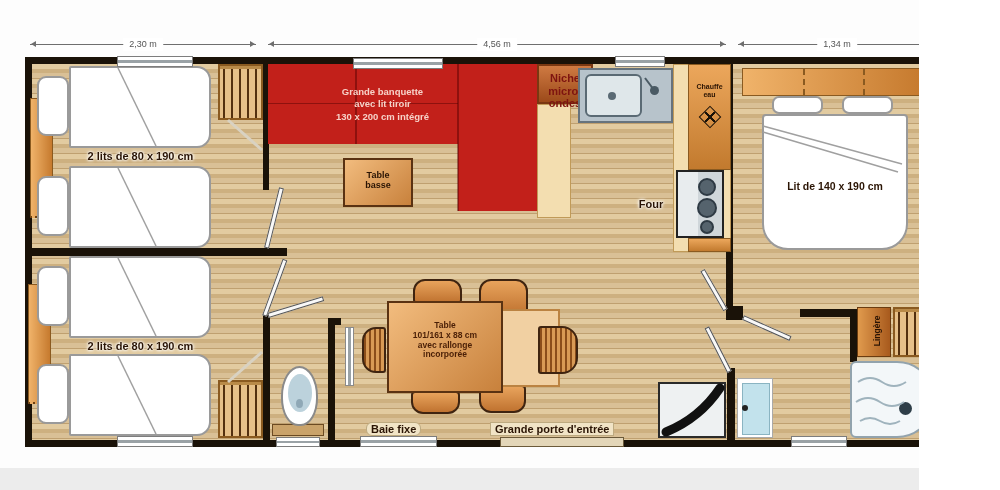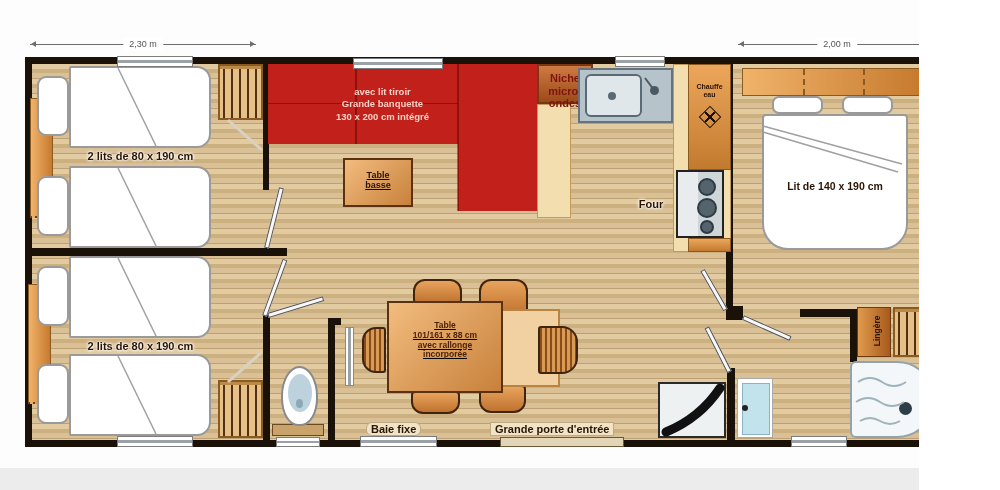--- a/index.html
+++ b/index.html
@@ -23,21 +23,21 @@
   
   .lbl{color:#2a1404;font-weight:bold;text-align:center;line-height:1.15;
        text-shadow:0 0 2px #fff,0 0 3px #fff,0 0 4px #fff;}
   .tag{background:#f1e4c6;border:1px solid #bdaa80;color:#2a1404;font-weight:bold;
        text-align:center;padding:0 4px;}
   
   .sofa{background:#c2201a;}
   .seam{background:rgba(80,0,0,.45);}
   .sofa-label{color:#f7d2c8;font-weight:bold;text-align:center;font-size:9.5px;line-height:1.3;text-shadow:none;}
   
-  .orangebox{background:linear-gradient(135deg,#f2bc7e,#c8813c);border:2px solid #5a3212;text-decoration:underline;}
+  .orangebox{background:linear-gradient(135deg,#f2bc7e,#c8813c);border:2px solid #5a3212;}
   .cream{background:#f3deb0;border:1px solid #c09a58;}
   .chair{background:linear-gradient(180deg,#e8a35c,#c07330);border:2px solid #3f2410;}
   .chair.top{border-radius:12px 12px 4px 4px;}
   .chair.bot{border-radius:4px 4px 12px 12px;}
   .barrel{background:repeating-linear-gradient(90deg,#8a4d1a 0 2px,#d89a55 2px 5px);border:2px solid #3f2410;}
   .leaf{background:#f8f8f8;border:1px solid #555;}
   .dim{position:absolute;height:12px;}
   .dim .dl{position:absolute;left:2px;right:2px;top:6px;border-top:1.2px solid #6e6e6e;}
   .dim::before{content:'';position:absolute;left:0;top:3px;border:3px solid transparent;border-right:5px solid #6e6e6e;}
   .dim::after{content:'';position:absolute;right:0;top:3px;border:3px solid transparent;border-left:5px solid #6e6e6e;}
@@ -47,23 +47,27 @@
 </style>
 </head>
 <body>
 
 <div class="stage">
 
   <div class="dim" style="left:28px;top:38px;width:230px;">
     <i class="dl"></i>
       <span>2,30 m</span>
   </div>
+  <div class="dim" style="left:266px;top:38px;width:462px;">
+    <i class="dl"></i>
+      <span>4,56 m</span>
+  </div>
   <div class="dim" style="left:736px;top:38px;width:202px;">
     <i class="dl"></i>
-      <span>2,00 m</span>
+      <span>1,34 m</span>
   </div>
 
   <div class="abs plan"></div>
 
   <div class="abs wall" style="left:25px;top:248px;width:262px;height:8px;"></div>
   <div class="abs wall" style="left:263px;top:64px;width:6px;height:126px;"></div>
   <div class="abs wall" style="left:263px;top:313px;width:7px;height:127px;"></div>
   <div class="abs wall" style="left:328px;top:318px;width:7px;height:122px;"></div>
   <div class="abs wall" style="left:328px;top:318px;width:13px;height:7px;"></div>
   <div class="abs wall" style="left:726px;top:64px;width:7px;height:242px;"></div>
@@ -95,22 +99,22 @@
   <div class="abs" style="left:281px;top:366px;width:37px;height:60px;background:#fff;border:2px solid #8a8a8a;border-radius:50% 50% 46% 46%;"></div>
   <div class="abs" style="left:288px;top:374px;width:24px;height:38px;background:#bcd2dc;border-radius:50%;"></div>
   <div class="abs" style="left:296px;top:399px;width:7px;height:9px;background:#8fa8b6;border-radius:50%;"></div>
 
   <div class="abs sofa" style="left:268px;top:64px;width:269px;height:80px;"></div>
   <div class="abs sofa" style="left:458px;top:144px;width:79px;height:67px;"></div>
   <div class="abs seam" style="left:355px;top:64px;width:2px;height:80px;"></div>
   <div class="abs seam" style="left:457px;top:64px;width:2px;height:147px;"></div>
   <div class="abs seam" style="left:268px;top:103px;width:190px;height:1px;"></div>
   <div class="abs sofa-label" style="left:290px;top:86px;width:185px;">
+    <div>Grande banquette</div>
     <div>avec lit tiroir</div>
-    <div>Grande banquette</div>
     <div>130 x 200 cm intégré</div>
   </div>
 
   <div class="abs orangebox" style="left:343px;top:158px;width:70px;height:49px;">
     <div class="lbl" style="font-size:9px;margin-top:10px;text-shadow:none;">
       <div>Table</div>
       <div>basse</div>
     </div>
   </div>
 

